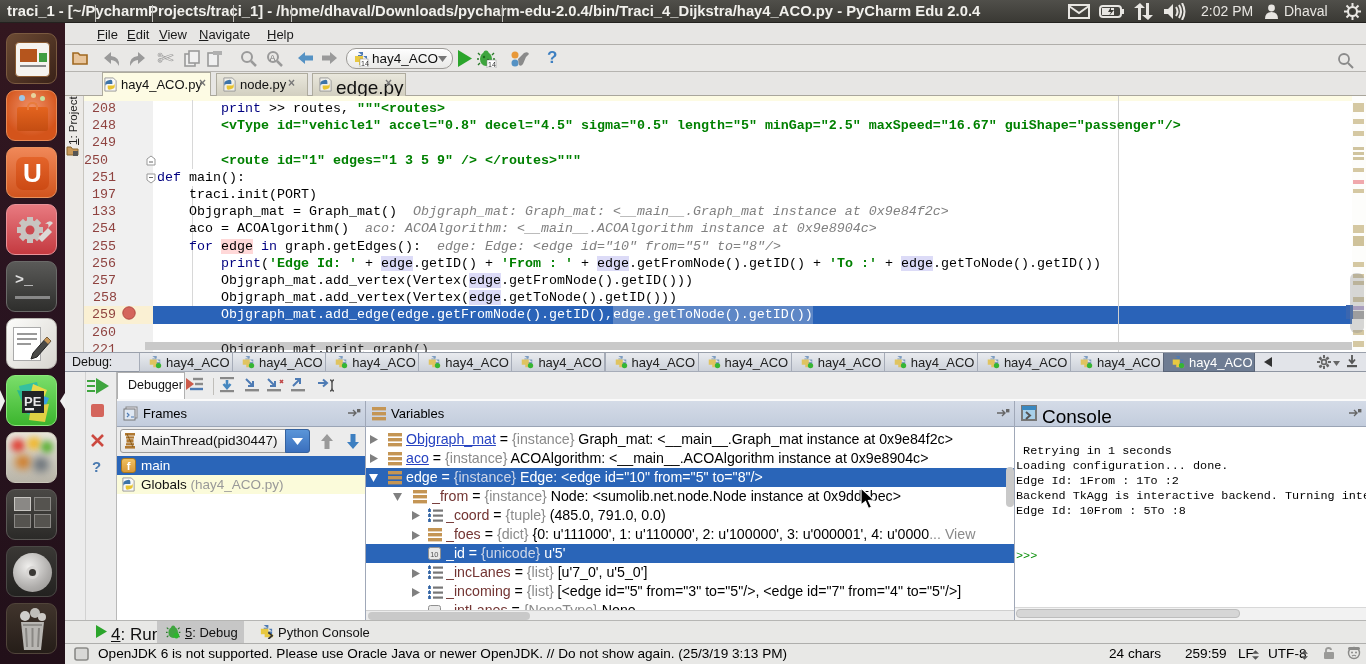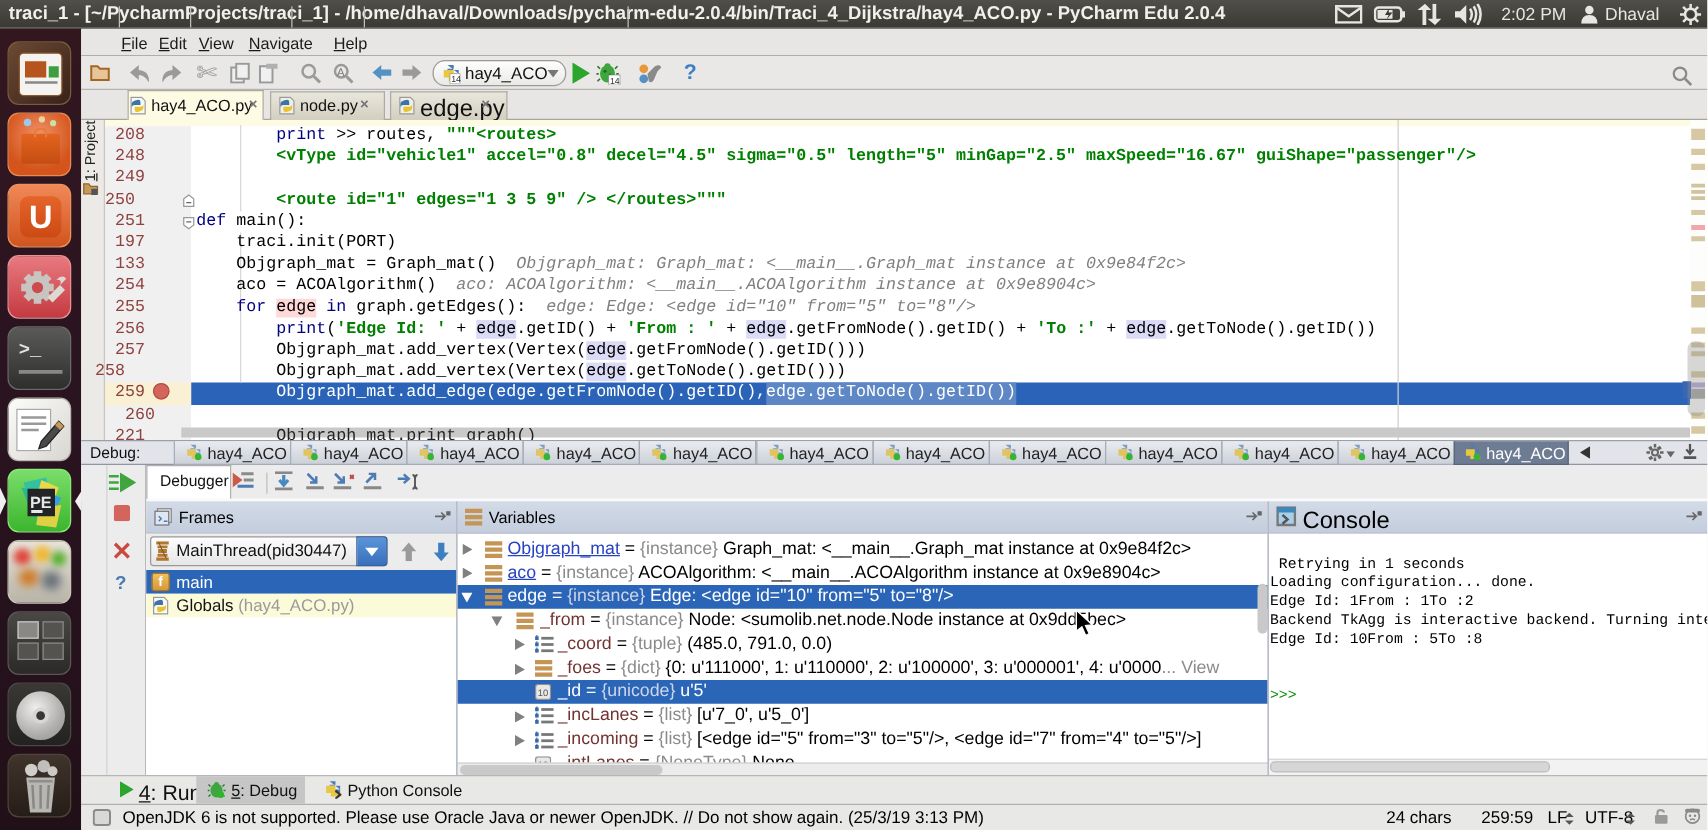--- a/index.html
+++ b/index.html
@@ -307,23 +307,23 @@
 <div class="lnum a" style="left:84px;width:32px;text-align:right;top:117.2px">248</div>
 <div class="lnum a" style="left:84px;width:32px;text-align:right;top:134.4px">249</div>
 <div class="lnum a" style="left:84px;width:32px;text-align:left;top:151.6px">250</div>
 <div class="lnum a" style="left:84px;width:32px;text-align:right;top:168.8px">251</div>
 <div class="lnum a" style="left:84px;width:32px;text-align:right;top:186px">197</div>
 <div class="lnum a" style="left:84px;width:32px;text-align:right;top:203.2px">133</div>
 <div class="lnum a" style="left:84px;width:32px;text-align:right;top:220.4px">254</div>
 <div class="lnum a" style="left:84px;width:32px;text-align:right;top:237.6px">255</div>
 <div class="lnum a" style="left:84px;width:32px;text-align:right;top:254.8px">256</div>
 <div class="lnum a" style="left:84px;width:32px;text-align:right;top:272px">257</div>
-<div class="lnum a" style="left:68px;width:32px;text-align:right;top:289.2px">258</div>
+<div class="lnum a" style="left:93px;width:32px;top:289.2px">258</div>
 <div class="lnum a" style="left:84px;width:32px;text-align:right;top:306.4px">259</div>
-<div class="lnum a" style="left:100px;width:32px;text-align:left;top:323.6px">260</div>
+<div class="lnum a" style="left:84px;width:32px;text-align:right;top:323.6px">260</div>
 <div class="lnum a" style="left:84px;width:32px;text-align:right;top:340.8px">221</div>
 <svg class="a" style="left:146px;top:155px" width="10" height="11" viewBox="0 0 10 11">
     <path d="M1 4 L5 1 L9 4 L9 10 L1 10 Z" fill="#fff" stroke="#999" stroke-width="1"></path>
     <path d="M3 7 L7 7" stroke="#666" stroke-width="1"></path>
   </svg>
 <svg class="a" style="left:146px;top:173px" width="10" height="11" viewBox="0 0 10 11">
     <path d="M1 1 L9 1 L9 7 L5 10 L1 7 Z" fill="#fff" stroke="#999" stroke-width="1"></path>
     <path d="M3 4.5 L7 4.5" stroke="#666" stroke-width="1"></path>
   </svg>
 <svg class="a" style="left:122px;top:306px" width="14" height="14" viewBox="0 0 14 14">

